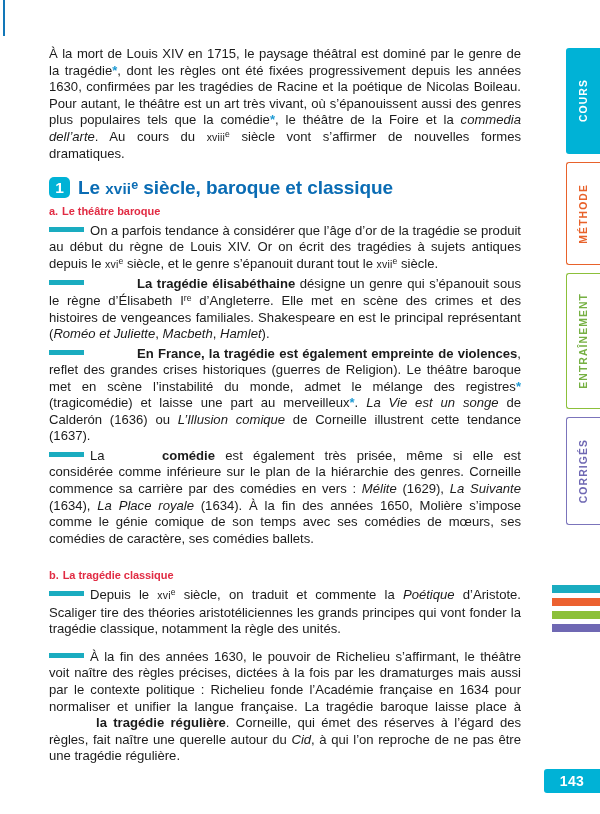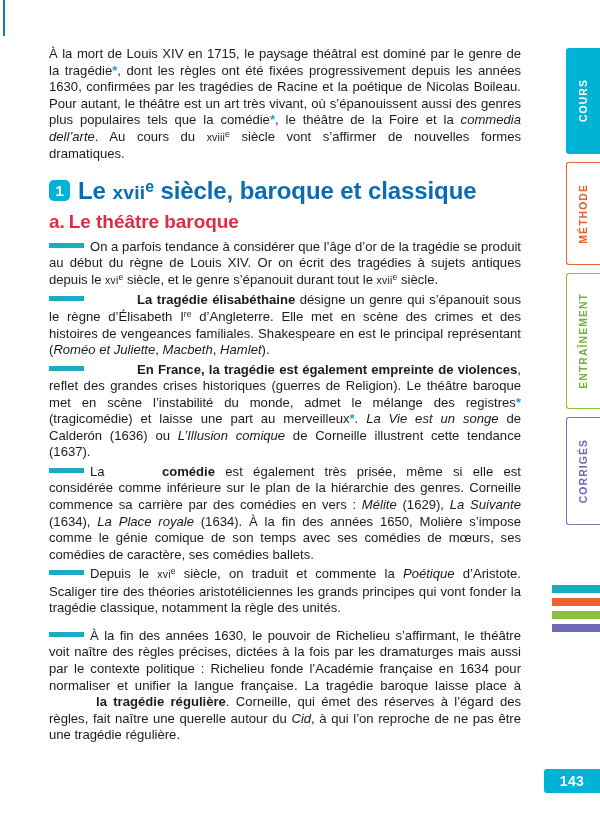--- a/index.html
+++ b/index.html
@@ -87,27 +87,27 @@
     font-size: 15.5px;
     font-weight: bold;
     display: flex;
     align-items: center;
     justify-content: center;
     margin-right: 8px;
     flex: none;
     line-height: 1;
   }
   .h-main-text {
-    font-size: 24px;
+    font-size: 19px;
     font-weight: bold;
     color: #0a6cb4;
     letter-spacing: -0.1px;
   }
   .h-sub {
-    font-size: 19px;
+    font-size: 11px;
     font-weight: bold;
     color: #e12b43;
     margin: 3px 0 6px 0;
     letter-spacing: -0.05px;
   }
   .h-sub .lbl-gap { display: inline-block; width: 4px; }
   .h-sub-b {
     margin-top: 22px;
   }
 
@@ -214,20 +214,21 @@
   <div class="h-sub"><span>a.</span><span class="lbl-gap"></span><span>Le théâtre baroque</span></div>
 
   <p class="para"><span class="lead-mark" style="background: rgb(26, 172, 192);"></span><span>On a parfois tendance à considérer que l’âge d’or de la tragédie se produit au début du règne de Louis XIV. Or on écrit des tragédies à sujets antiques depuis le </span><span class="sc">xvi</span><span class="sup">e</span><span> siècle, et le genre s’épanouit durant tout le </span><span class="sc">xvii</span><span class="sup">e</span><span> siècle.</span></p>
 
   <p class="para"><span class="lead-mark" style="background: rgb(26, 172, 192);"></span><span class="bd">La tragédie élisabéthaine</span><span> désigne un genre qui s’épanouit sous le règne d’Élisabeth I</span><span class="sup">re</span><span> d’Angleterre. Elle met en scène des crimes et des histoires de vengeances familiales. Shakespeare en est le principal représentant (</span><span class="it">Roméo et Juliette</span><span>, </span><span class="it">Macbeth</span><span>, </span><span class="it">Hamlet</span><span>).</span></p>
 
   <p class="para"><span class="lead-mark" style="background: rgb(26, 172, 192);"></span><span class="bd">En France, la tragédie est également empreinte de violences</span><span>, reflet des grandes crises historiques (guerres de Religion). Le théâtre baroque met en scène l’instabilité du monde, admet le mélange des registres</span><span class="ast">*</span><span> (tragicomédie) et laisse une part au merveilleux</span><span class="ast">*</span><span>. </span><span class="it">La Vie est un songe</span><span> de Calderón (1636) ou </span><span class="it">L’Illusion comique</span><span> de Corneille illustrent cette tendance (1637).</span></p>
 
   <p class="para"><span class="lead-mark" style="background: rgb(26, 172, 192);"></span><span>La </span><span class="bd">comédie</span><span> est également très prisée, même si elle est considérée comme inférieure sur le plan de la hiérarchie des genres. Corneille commence sa carrière par des comédies en vers : </span><span class="it">Mélite</span><span> (1629), </span><span class="it">La Suivante</span><span> (1634), </span><span class="it">La Place royale</span><span> (1634). À la fin des années 1650, Molière s’impose comme le génie comique de son temps avec ses comédies de mœurs, ses comédies de caractère, ses comédies ballets.</span></p>
 
+  <div class="h-sub h-sub-b"><span>b.</span><span class="lbl-gap"></span><span>La tragédie classique</span></div>
 
   <p class="para"><span class="lead-mark" style="background: rgb(26, 172, 192);"></span><span>Depuis le </span><span class="sc">xvi</span><span class="sup">e</span><span> siècle, on traduit et commente la </span><span class="it">Poétique</span><span> d’Aristote. Scaliger tire des théories aristotéliciennes les grands principes qui vont fonder la tragédie classique, notamment la règle des unités.</span></p>
 
   <p class="para" style="margin-top:11px"><span class="lead-mark" style="background: rgb(26, 172, 192);"></span><span>À la fin des années 1630, le pouvoir de Richelieu s’affirmant, le théâtre voit naître des règles précises, dictées à la fois par les dramaturges mais aussi par le contexte politique : Richelieu fonde l’Académie française en 1634 pour normaliser et unifier la langue française. La tragédie baroque laisse place à </span><span class="bd">la tragédie régulière</span><span>. Corneille, qui émet des réserves à l’égard des règles, fait naître une querelle autour du </span><span class="it">Cid</span><span>, à qui l’on reproche de ne pas être une tragédie régulière.</span></p>
 
 </div>
 
 <div class="tab-rail">
   <div class="tab tab-cours">
     <span class="tab-label">COURS</span>

